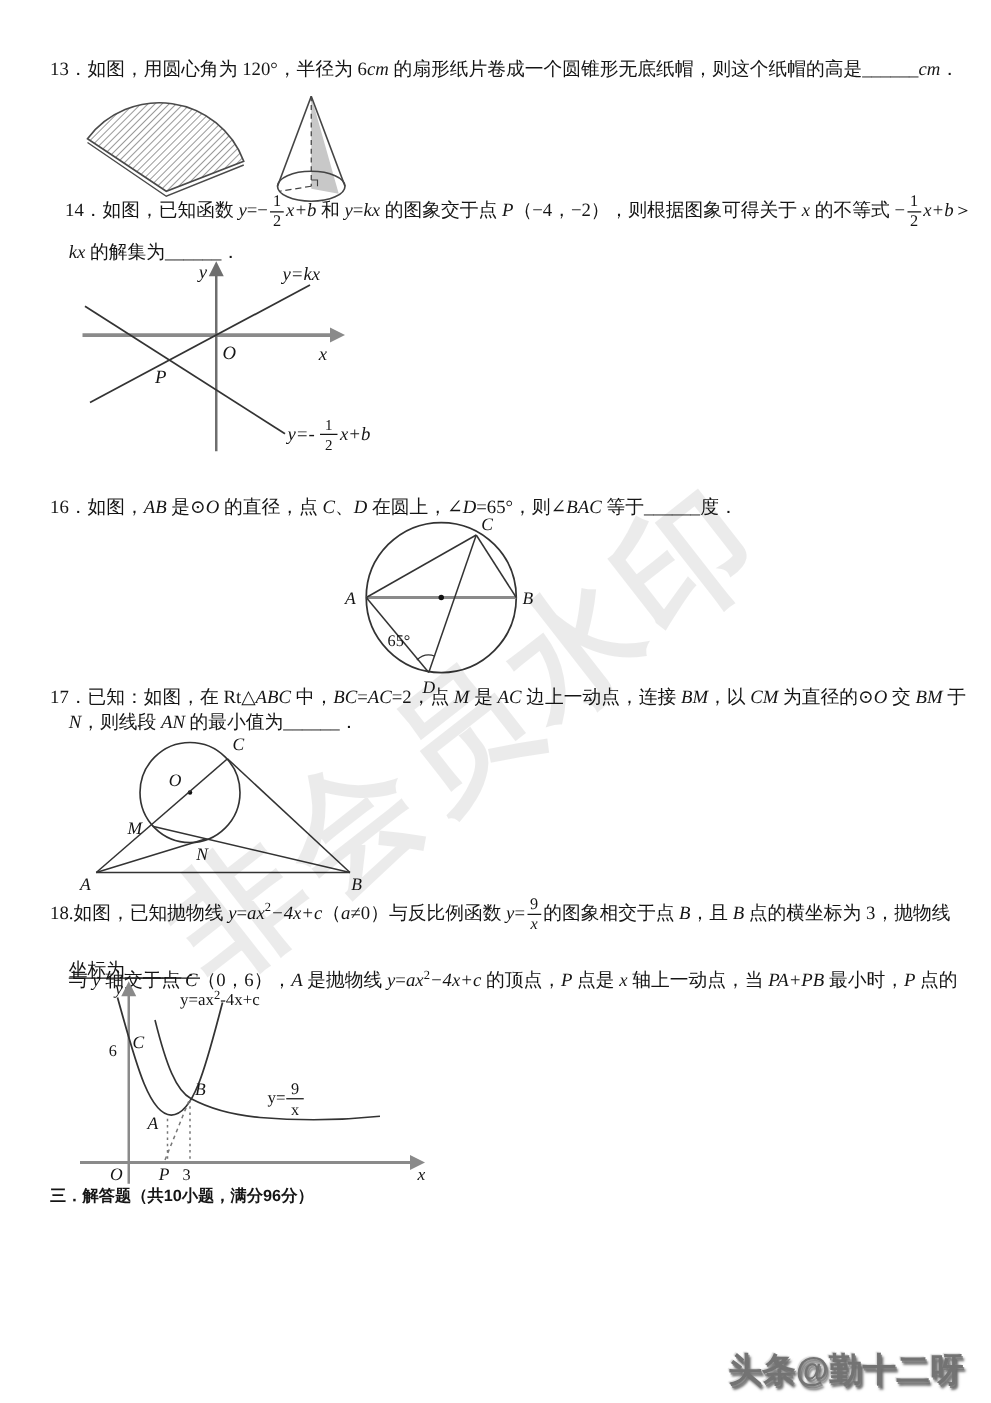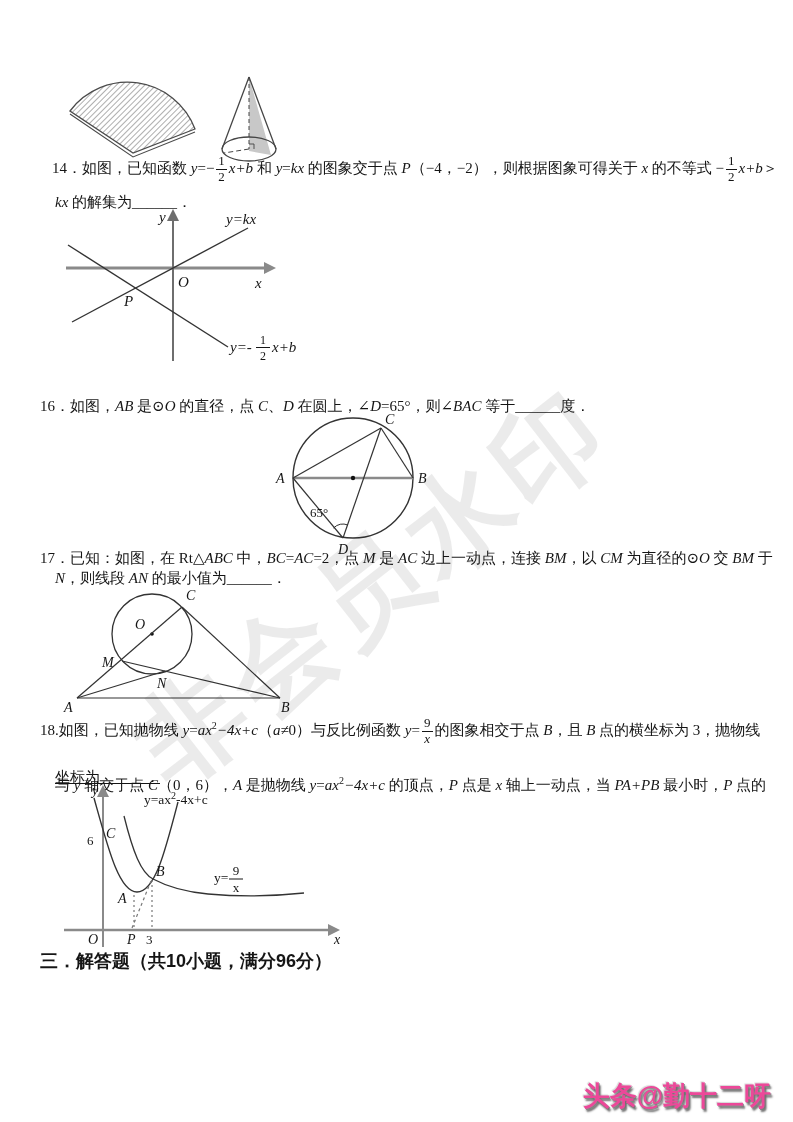--- a/index.html
+++ b/index.html
@@ -9,36 +9,39 @@
   .q { position:absolute; font-size:15px; white-space:nowrap; line-height:1.45; }
   .mi { font-style:italic; }
   sup { font-size:10px; }
   .frac { display:inline-block; vertical-align:middle; text-align:center; font-size:13px;
           line-height:1.15; margin:0 2px; }
   .frac .fn { display:block; padding:0 2px; }
   .frac .fd { display:block; border-top:1px solid #151515; padding:0 2px; }
   .mono { font-family:"Liberation Mono","DejaVu Sans Mono",monospace; font-size:14px; }
   .rtsign { display:inline-block; font-size:19px; vertical-align:-3px; margin-right:-2px; }
   .rtbody { border-top:1.5px solid #151515; padding:0 2px; }
-  .heading { font-family:"Liberation Sans","DejaVu Sans",sans-serif; font-weight:bold; font-size:18px; }
+  .heading { font-family:"Liberation Sans","DejaVu Sans",sans-serif; font-weight:bold; font-size:13px; }
   .fig { position:absolute; overflow:visible; }
   svg text { font-family:"Liberation Serif","DejaVu Serif",serif; fill:#151515; }
   .wm-diag { position:absolute; left:150px; top:690px; font-size:106px; font-weight:bold;
              font-family:"Liberation Sans","DejaVu Sans",sans-serif; color:rgba(0,0,0,0.08);
              letter-spacing:7px; white-space:nowrap; transform:rotate(-38deg);
              transform-origin:0 50%; pointer-events:none; }
   .wm-credit { position:absolute; right:22px; top:1078px; font-size:27px; font-weight:bold;
-               font-family:"Liberation Sans","DejaVu Sans",sans-serif; color:#ec4899;
+               font-family:"Liberation Sans","DejaVu Sans",sans-serif; color:#737373;
                text-shadow:2px 3px 2px #6f6f6f, -1px -1px 1px #d8d8d8, 1px 1px 0 #9a9a9a; }
 </style>
 </head>
 <body>
 
 <div class="page">
 
+  <div class="q" style="top:46px; left:40px;">
+    <span>13．</span><span>如图，用圆心角为 120°，半径为 6</span><span class="mi">cm</span><span> 的扇形纸片卷成一个圆锥形无底纸帽，则这个纸帽的高是</span><span>______</span><span class="mi">cm</span><span>．</span>
+  </div>
 
   <svg class="fig" style="left:60px; top:73px;" width="145" height="88" viewBox="0 0 145 88">
     <defs>
       <pattern id="hat" patternUnits="userSpaceOnUse" width="4" height="4" patternTransform="rotate(45)">
         <line x1="0" y1="0" x2="0" y2="4" stroke="#6a6a6a" stroke-width="1.1"></line>
       </pattern>
     </defs>
     <path d="M73,80 L10,38 A72,72 0 0 1 135,56 Z" fill="url(#hat)" stroke="#4a4a4a" stroke-width="1.3"></path>
     <path d="M10,41 L73,84 L135,59" fill="none" stroke="#4a4a4a" stroke-width="1.1"></path>
   </svg>

